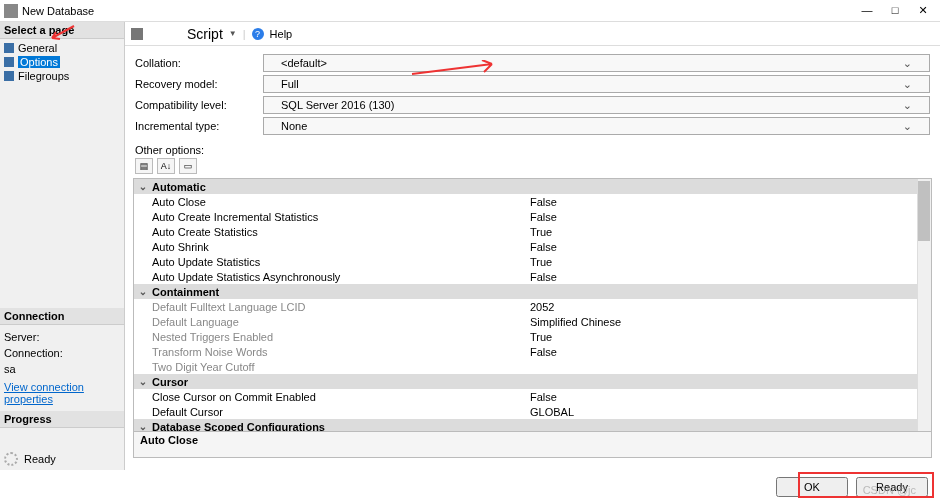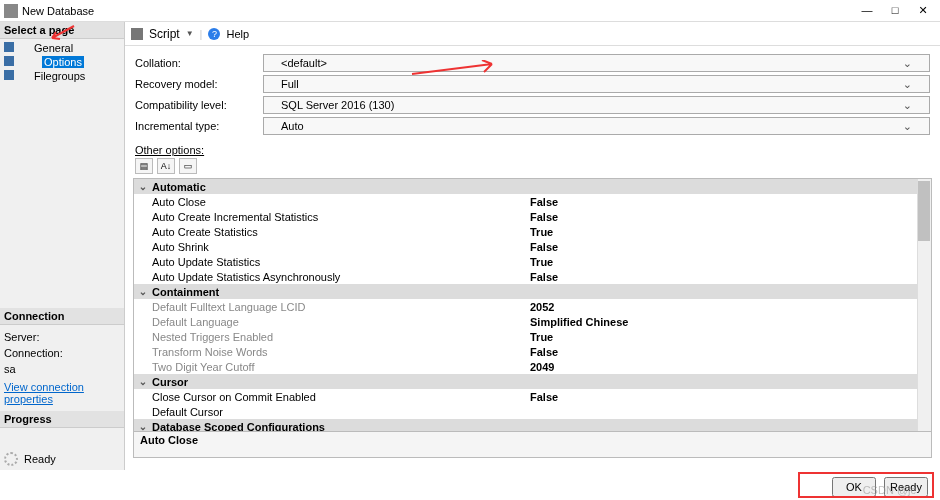--- a/index.html
+++ b/index.html
@@ -8,68 +8,68 @@
 .titlebar { height: 22px; display: flex; align-items: center; padding: 0 4px; border-bottom: 1px solid #ddd; }
 .titlebar .icon { width: 14px; height: 14px; background: #888; margin-right: 4px; }
 .titlebar .title { flex: 1; }
 .titlebar .winbtns { display: flex; gap: 14px; padding-right: 6px; }
 .titlebar .winbtns span { width: 14px; text-align: center; cursor: default; }
 
 .main { display: flex; height: 448px; }
 .sidebar { width: 125px; background: #f0f0f0; border-right: 1px solid #ccc; display: flex; flex-direction: column; }
 .sidebar .sect-hdr { background: #e2e2e2; font-weight: bold; padding: 2px 4px; border-bottom: 1px solid #ccc; }
 .sidebar .pages { padding: 2px 0; }
-.page-item { display: flex; align-items: flex-start; padding: 1px 4px; gap: 20px; cursor: pointer; }
+.page-item { display: flex; align-items: center; padding: 1px 4px; gap: 4px; cursor: pointer; }
 .page-item .pico { width: 10px; height: 10px; background: #3a6ea5; }
-.page-item.selected span.lbl { background: #0078d7; color: #fff; padding: 0 2px; margin-left: 8px; }
+.page-item.selected span.lbl { background: #0078d7; color: #fff; padding: 0 2px; }
 .sidebar .spacer { flex: 1; }
 .conn-block { padding: 2px 4px 6px 4px; font-size: 11px; }
 .conn-block .row { margin-top: 4px; }
 .conn-block .srv { color: #888; }
 .conn-block a { color: #0066cc; text-decoration: underline; display: inline-block; margin-top: 6px; }
 .progress-block { padding: 4px; }
 .progress-block .pr { display: flex; align-items: center; gap: 6px; margin-top: 20px; }
 .progress-block .spin { width: 14px; height: 14px; border: 2px dotted #aaa; border-radius: 50%; }
 
 .content { flex: 1; display: flex; flex-direction: column; background: #fff; position: relative; }
 .toolbar { height: 24px; display: flex; align-items: center; gap: 6px; padding: 0 6px; border-bottom: 1px solid #ddd; }
 .toolbar .tico { width: 12px; height: 12px; background: #777; }
-.toolbar .drop { font-size: 12px; }
+.toolbar .drop { font-size: 14px; margin-left: 38px; }
 .toolbar .caret { font-size: 8px; color: #555; }
 .toolbar .sep { color: #ccc; }
 .toolbar .help { width: 12px; height: 12px; border-radius: 50%; background: #2b7de9; color: #fff; font-size: 9px; display: flex; align-items: center; justify-content: center; }
 
 .formrows { padding: 8px 10px 0 10px; }
 .frow { display: flex; align-items: center; margin-bottom: 3px; }
 .frow .fl { width: 128px; }
 .frow .fv { flex: 1; }
 .frow select, .frow .sel { width: 100%; height: 18px; border: 1px solid #aaa; background: #f8f8f8; font-size: 11px; padding: 0 17px; display: flex; align-items: center; justify-content: space-between; }
 .frow .sel::after { content: "⌄"; font-size: 11px; color: #555; }
 
-.other-lbl { padding: 6px 10px 2px 10px; text-decoration: underline; }
+.other-lbl { padding: 6px 10px 2px 10px; }
 .sortbar { padding: 0 10px 4px 10px; display: flex; gap: 4px; }
 .sortbar .b { width: 18px; height: 16px; border: 1px solid #bbb; background: #f5f5f5; display: flex; align-items: center; justify-content: center; font-size: 9px; }
 
 .grid-wrap { margin: 0 8px; border: 1px solid #bbb; height: 280px; display: flex; flex-direction: column; }
 .grid { flex: 1; overflow-y: auto; overflow-x: hidden; background: #fff; position: relative; }
 .grow { display: flex; align-items: center; height: 15px; padding-left: 2px; font-size: 11px; }
 .grow .exp { width: 14px; text-align: center; font-size: 10px; color: #555; }
 .grow .name { flex: 0 0 380px; padding-left: 2px; overflow: hidden; white-space: nowrap; }
 .grow .val { flex: 1; font-weight: bold; }
 .grow.cat { background: #dcdcdc; font-weight: bold; }
 .grow.prop .name { font-weight: normal; }
 .grow.prop.dis .name { color: #888; }
-.grow.prop .val { font-weight: bold; }
+.grow.prop .val { font-weight: normal; }
 .sb-track { position: absolute; right: 0; top: 0; bottom: 0; width: 14px; background: #f0f0f0; border-left: 1px solid #ddd; }
 .sb-thumb { position: absolute; right: 1px; top: 2px; width: 12px; height: 60px; background: #c0c0c0; }
 
 .desc-panel { height: 26px; border-top: 1px solid #bbb; background: #f5f5f5; padding: 2px 6px; font-weight: bold; }
 
 .footer { position: absolute; left: 0; right: 0; bottom: 0; height: 28px; display: flex; justify-content: flex-end; align-items: center; gap: 8px; padding: 0 12px; background: #fff; border-top: 1px solid transparent; }
-.footer button { width: 44px; height: 20px; font-size: 11px; }
+.footer button { width: 72px; height: 20px; font-size: 11px; }
 .footer .wm { position: absolute; right: 24px; bottom: 4px; color: rgba(150,150,150,.6); font-size: 11px; }
 .hl-ok { position: absolute; right: 6px; bottom: 2px; width: 136px; height: 26px; border: 2px solid #e33; pointer-events: none; }
 
 .arrow-red { position: absolute; pointer-events: none; }
 .arrow1 { left: 46px; top: 24px; width: 30px; height: 20px; }
 .arrow2 { left: 410px; top: 60px; width: 90px; height: 18px; }
 .arrow-red svg { width: 100%; height: 100%; }
 </style>
 </head>
 <body>
@@ -151,21 +151,21 @@
         <div class="fv">
             <div class="sel">
               <span>SQL Server 2016 (130)</span>
             </div>
           </div>
       </div>
       <div class="frow">
         <div class="fl">Incremental type:</div>
         <div class="fv">
             <div class="sel">
-              <span>Auto</span>
+              <span>None</span>
             </div>
           </div>
       </div>
     </div>
 
     <div class="other-lbl">Other options:</div>
     <div class="sortbar">
       <div class="b">▤</div>
       <div class="b">A↓</div>
       <div class="b">▭</div>
@@ -229,35 +229,35 @@
             <span class="val">True</span>
           </div>
           <div class="grow prop dis">
             <span class="exp"></span>
             <span class="name">Transform Noise Words</span>
             <span class="val">False</span>
           </div>
           <div class="grow prop dis">
             <span class="exp"></span>
             <span class="name">Two Digit Year Cutoff</span>
-            <span class="val">2049</span>
           </div>
           <div class="grow cat">
             <span class="exp">⌄</span>
             <span class="name">Cursor</span>
             <span class="val"></span>
           </div>
           <div class="grow prop">
             <span class="exp"></span>
             <span class="name">Close Cursor on Commit Enabled</span>
             <span class="val">False</span>
           </div>
           <div class="grow prop">
             <span class="exp"></span>
             <span class="name">Default Cursor</span>
+            <span class="val">GLOBAL</span>
           </div>
           <div class="grow cat">
             <span class="exp">⌄</span>
             <span class="name">Database Scoped Configurations</span>
             <span class="val"></span>
           </div>
           <div class="sb-track">
             <div class="sb-thumb"></div>
           </div>
       </div>

